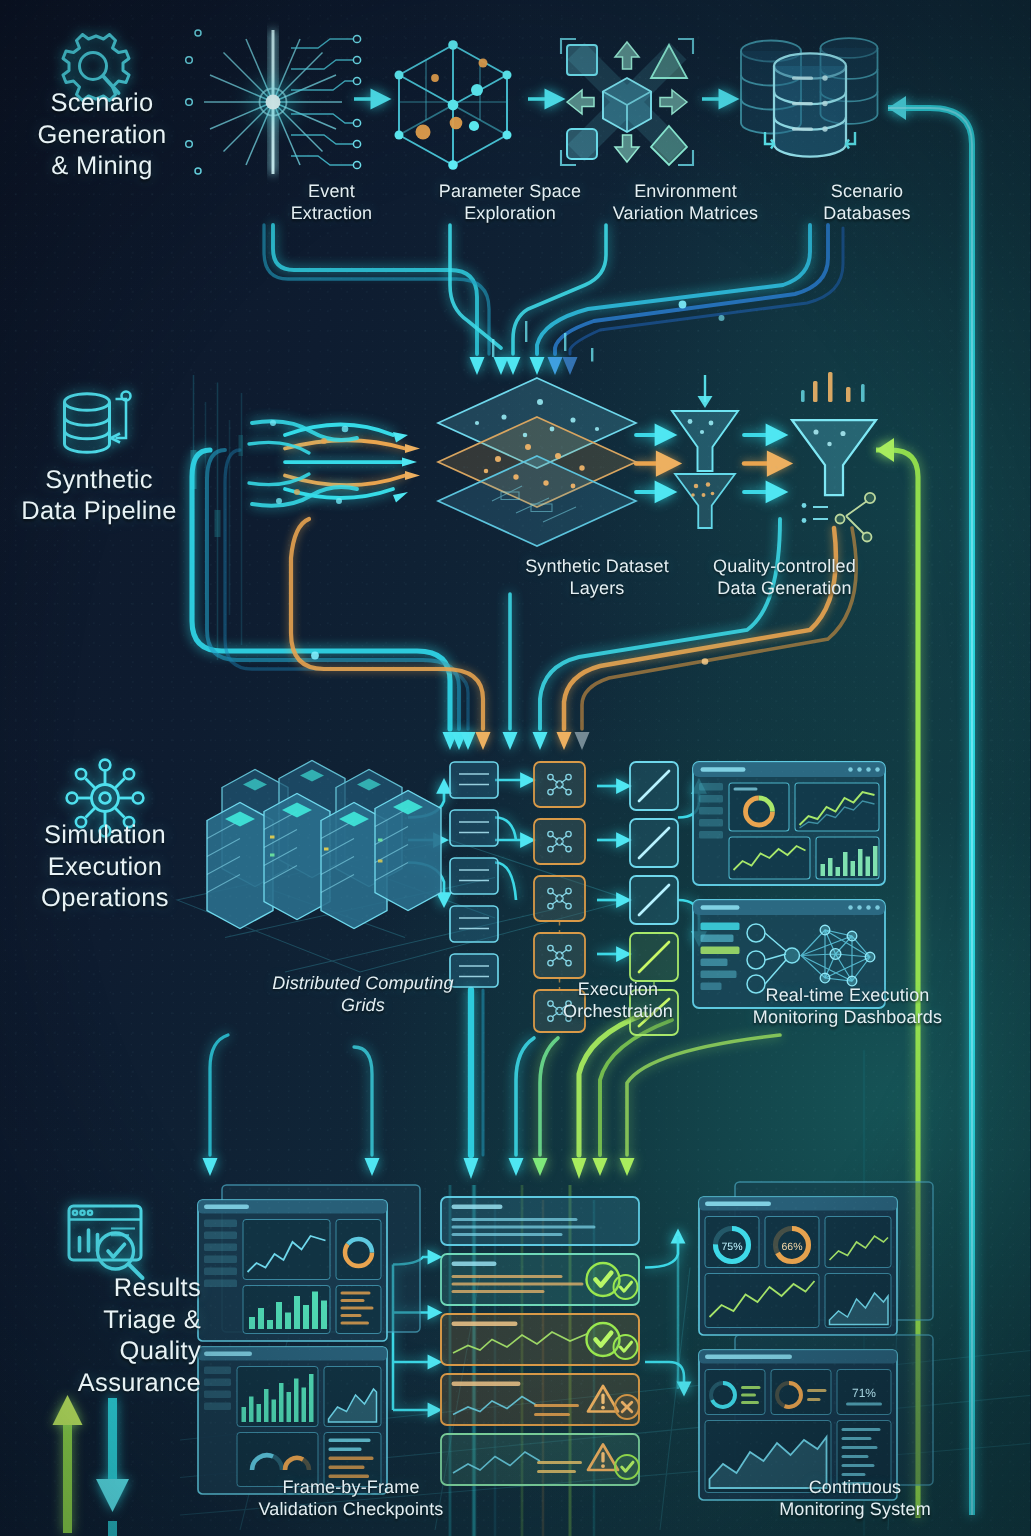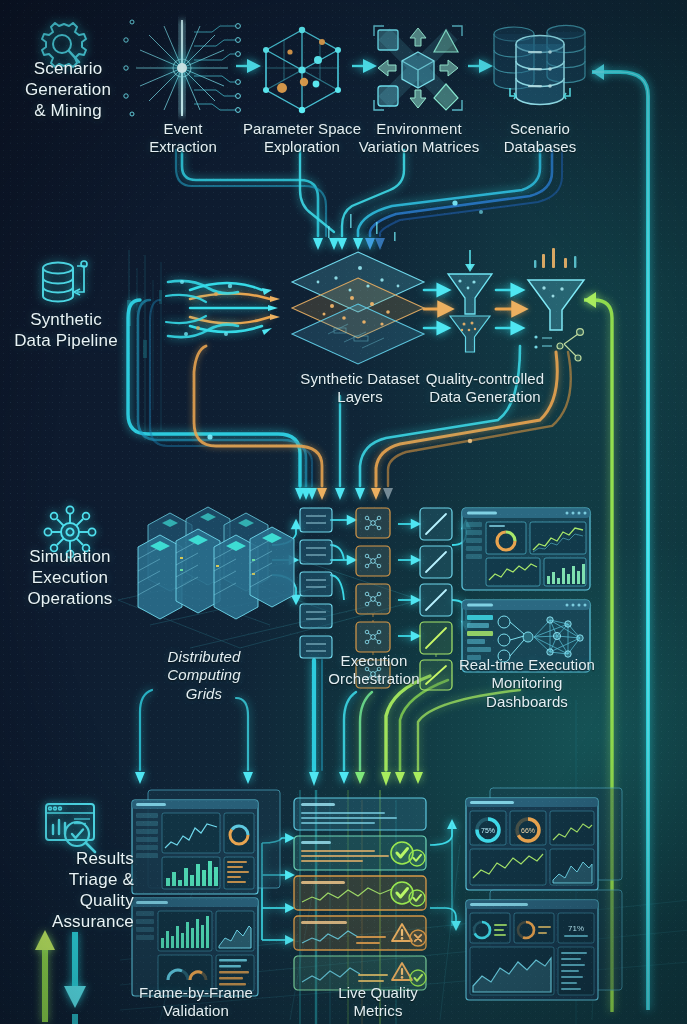--- a/index.html
+++ b/index.html
@@ -46,24 +46,25 @@
     line-height: 1.24;
     letter-spacing: 0.2px;
     text-shadow: 0 0 9px rgba(90,200,220,0.30), 0 1px 2px rgba(0,0,0,0.8);
   }
 
   
   .cap {
     position: absolute;
     text-align: center;
     color: #e4eff3;
-    font-size: 15px;
+    font-size: 12px;
     line-height: 1.22;
     letter-spacing: 0.1px;
     text-shadow: 0 0 7px rgba(70,190,210,0.28), 0 1px 2px rgba(0,0,0,0.85);
+    margin-left: 38px;
   }
 
   
   .gl-cyan { filter: drop-shadow(0 0 4px rgba(45,225,235,0.75)); }
   .gl-green { filter: drop-shadow(0 0 4px rgba(150,235,110,0.7)); }
   .gl-amber { filter: drop-shadow(0 0 3px rgba(240,175,85,0.6)); }
 </style>
 </head>
 <body>
 
@@ -1208,18 +1209,18 @@
   </div>
   <div class="cap" style="left:452px; top:656px; width:150px;">
     <div>Real-time Execution</div>
     <div>Monitoring Dashboards</div>
   </div>
 
   <div class="cap" style="left:124px; top:984px; width:144px;">
     <div>Frame-by-Frame</div>
     <div>Validation Checkpoints</div>
   </div>
-  <div class="cap" style="left:330px; top:984px; width:96px;">
-    <div>Live Quality</div>
-    <div>Metrics</div>
+  <div class="cap" style="left:450px; top:984px; width:164px;">
+    <div>Continuous</div>
+    <div>Monitoring System</div>
   </div>
 
 </div>
 
 </body></html>

